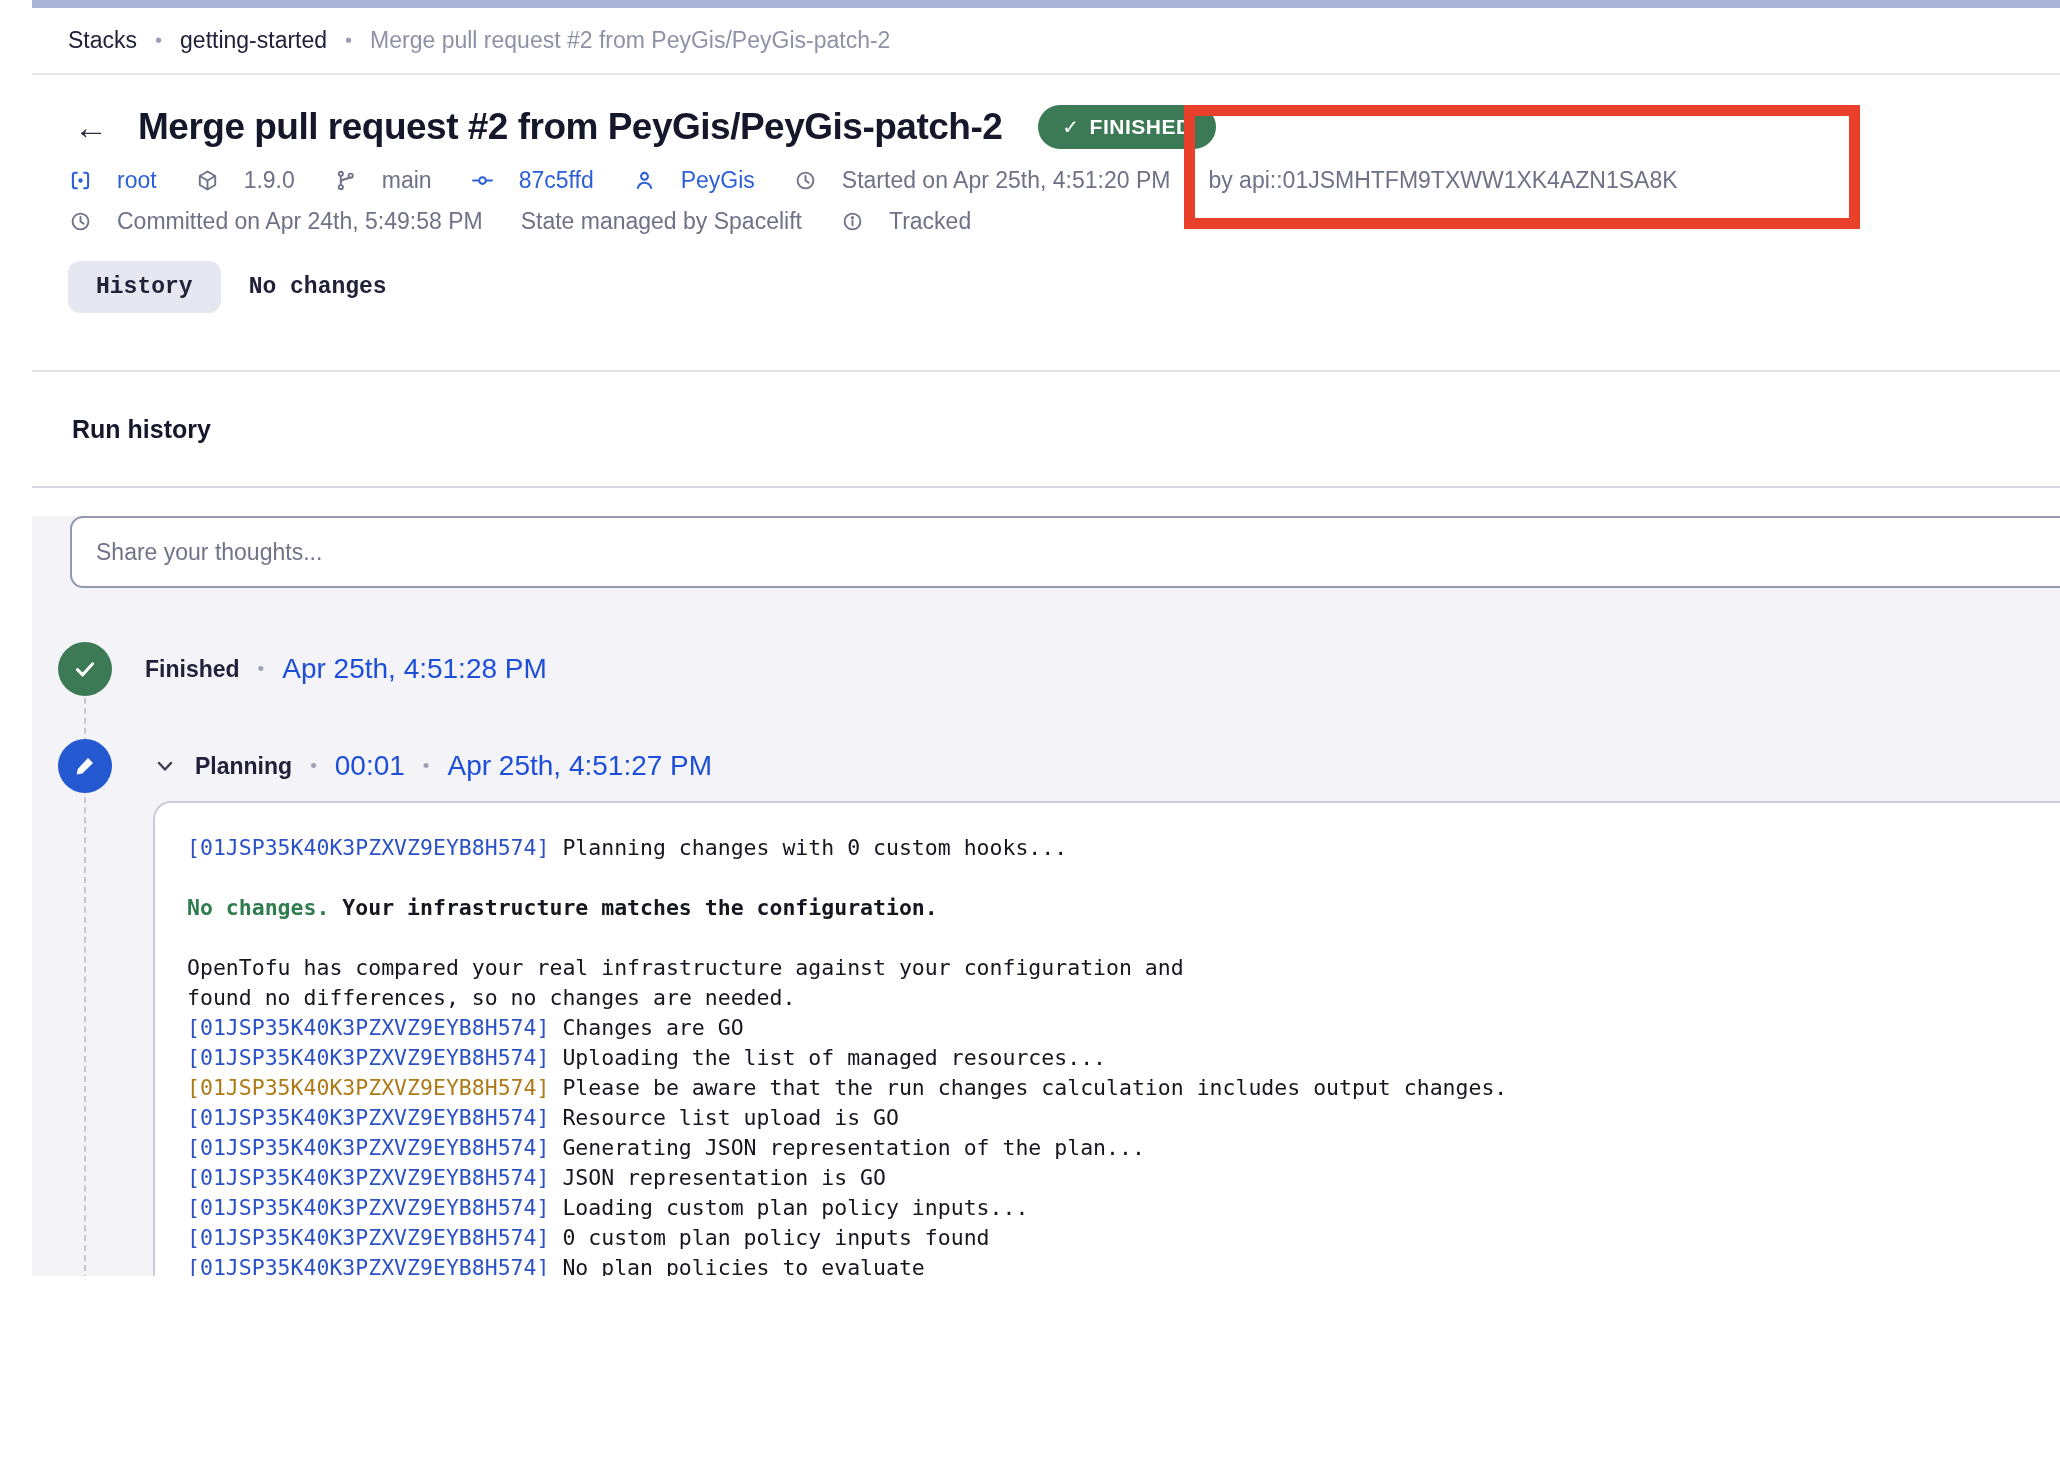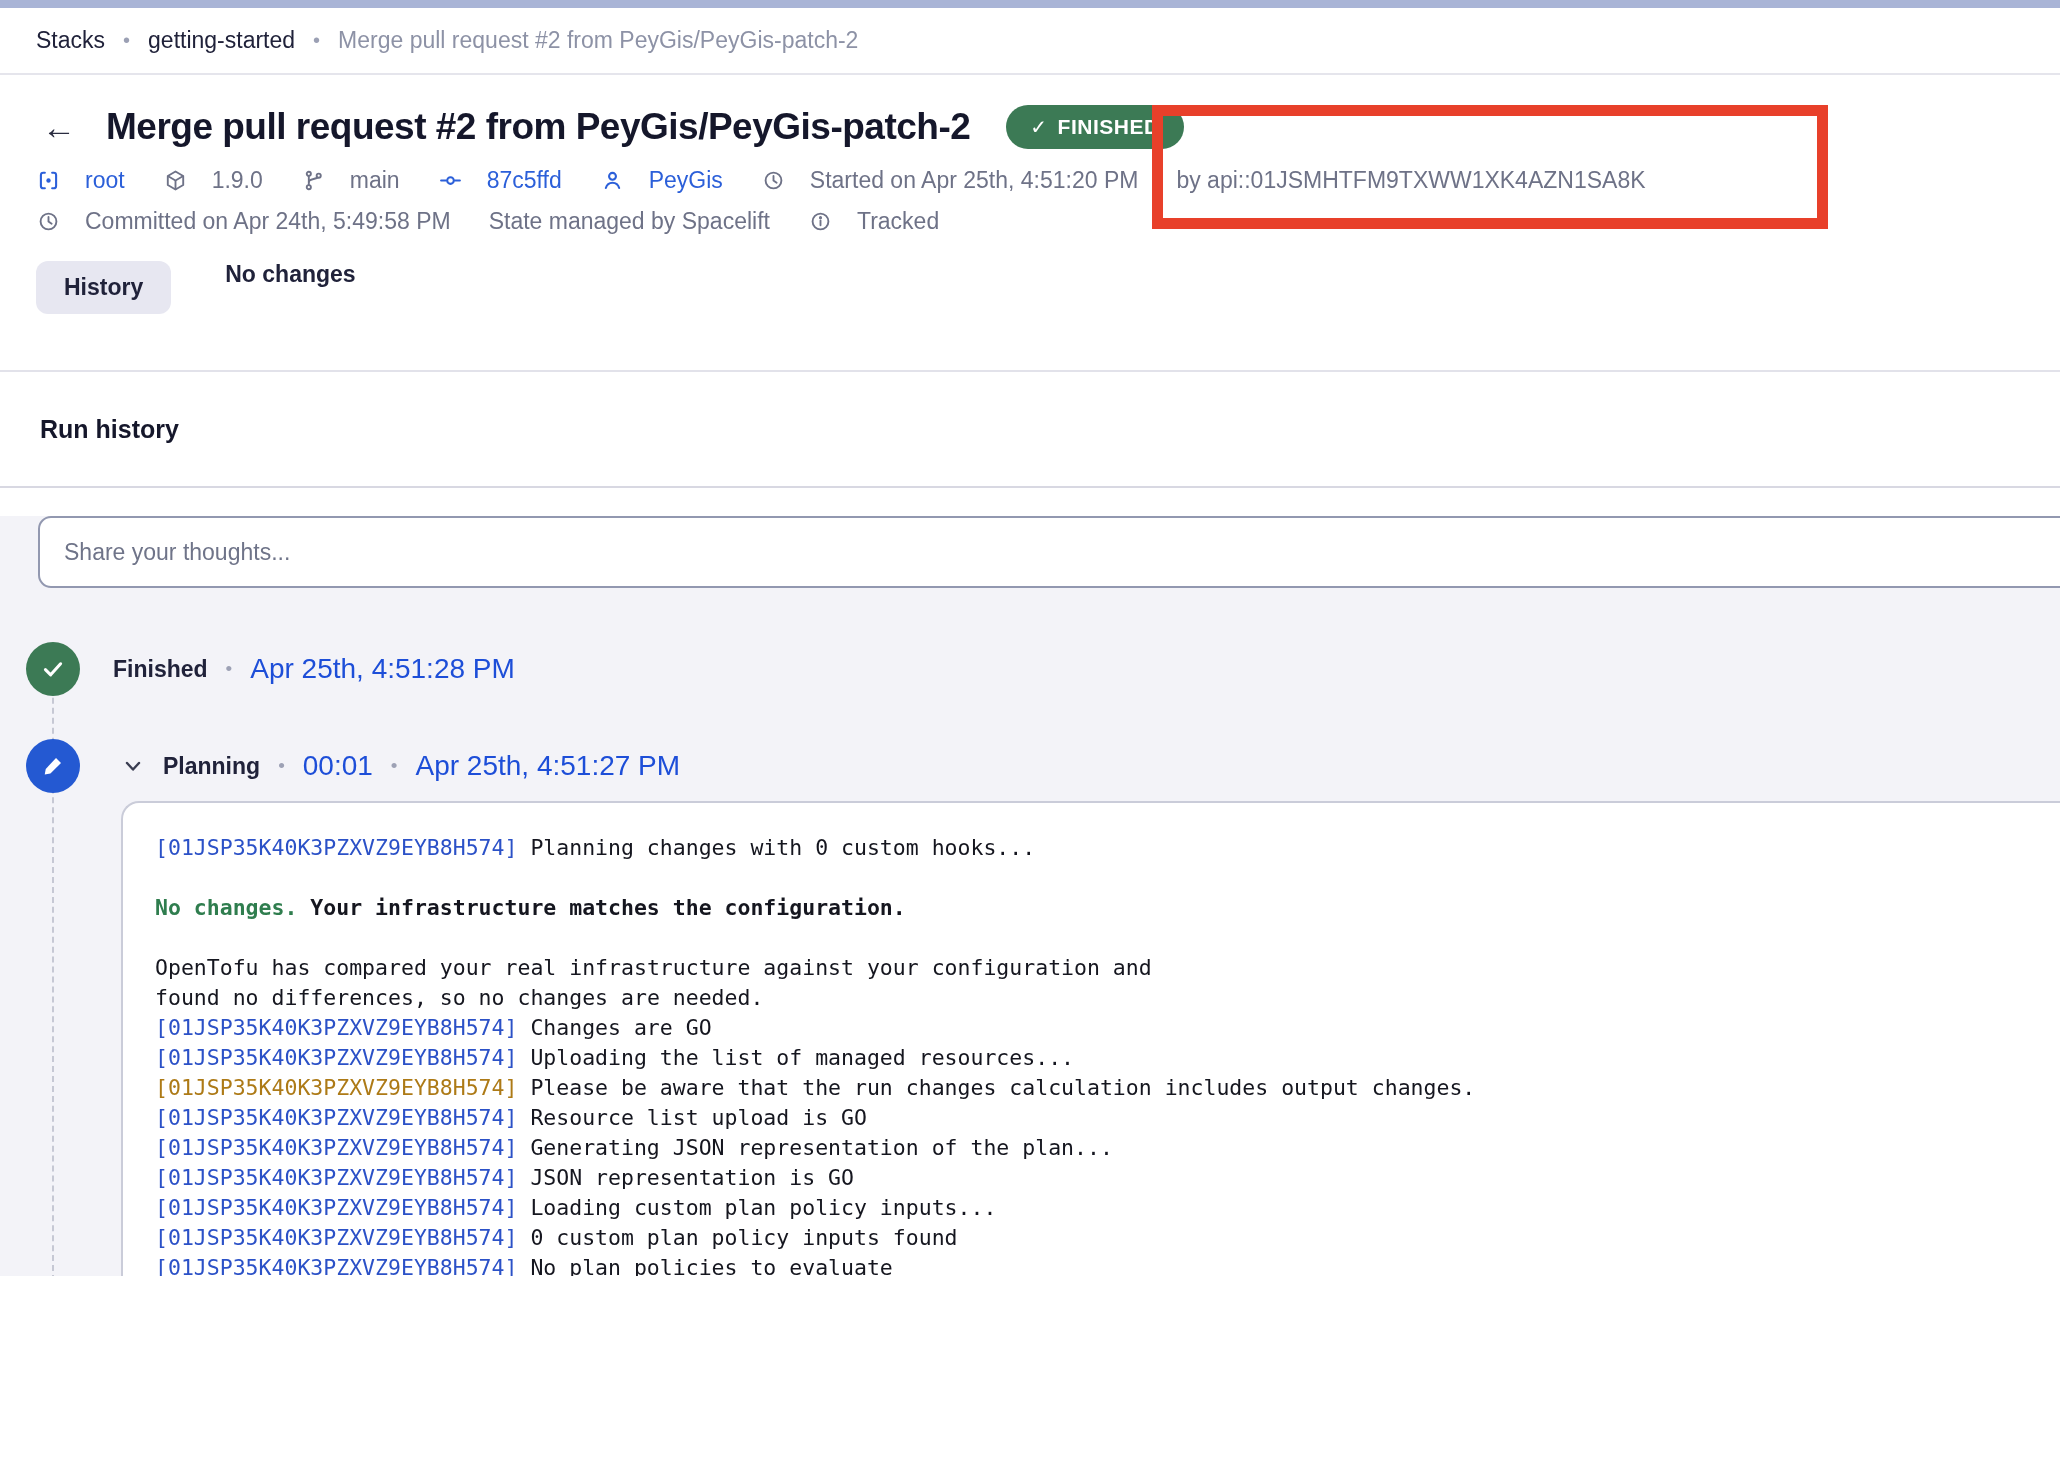--- a/index.html
+++ b/index.html
@@ -1,19 +1,19 @@
 <!DOCTYPE html>
 <html><head>
 <meta charset="utf-8">
 <style>
   * { margin:0; padding:0; box-sizing:border-box; }
   html,body { background:#fff; }
   .page {
     position:relative; width:2060px; height:1276px; overflow:hidden;
-    font-family:"Liberation Sans", sans-serif; color:#1a1b2e; background:#fff;
+    font-family:"Liberation Sans", sans-serif; color:#1a1b2e; background:#fff;padding-left:32px;
   }
   .top-strip { height:8px; background:#a9b4d6; }
 
   
   .breadcrumb-bar {
     height:67px; display:flex; align-items:center; padding-left:36px;
     background:#fff; border-bottom:2px solid #e5e5ec; font-size:23px;
   }
   .crumb { color:#20223a; font-weight:500; }
   .crumb.muted { color:#8d92a6; }
@@ -35,21 +35,21 @@
   .meta-row.second { margin-top:14px; }
   .meta-item { display:inline-flex; align-items:center; gap:24px; margin-right:38px; white-space:nowrap; }
   .meta-item .ic { display:inline-flex; flex:0 0 auto; }
   .meta-link { color:#2b5fd9; }
   .by-api { position:relative; color:#6e7287; }
   .annotation-box {
     position:absolute; left:-24px; top:-62px; width:676px; height:124px;
     border:11px solid #e8402a; pointer-events:none;
   }
 
-  .tabs-row { display:flex; gap:54px; margin-top:26px; }
+  .tabs-row { display:flex; align-items:center; gap:28px; margin-top:26px;font-family:Liberation Mono, monospace; }
   .tab { font-size:23px; font-weight:700; color:#20223a; cursor:pointer; }
   .tab.active { background:#e7e7f1; border-radius:12px; padding:13px 28px; }
 
   
   .runhist-band {
     height:116px; background:#fff; display:flex; align-items:center;
     padding-left:40px; border-bottom:2px solid #d8d8e2;
   }
   .runhist-title { font-size:25px; font-weight:700; color:#15172b; }
 

